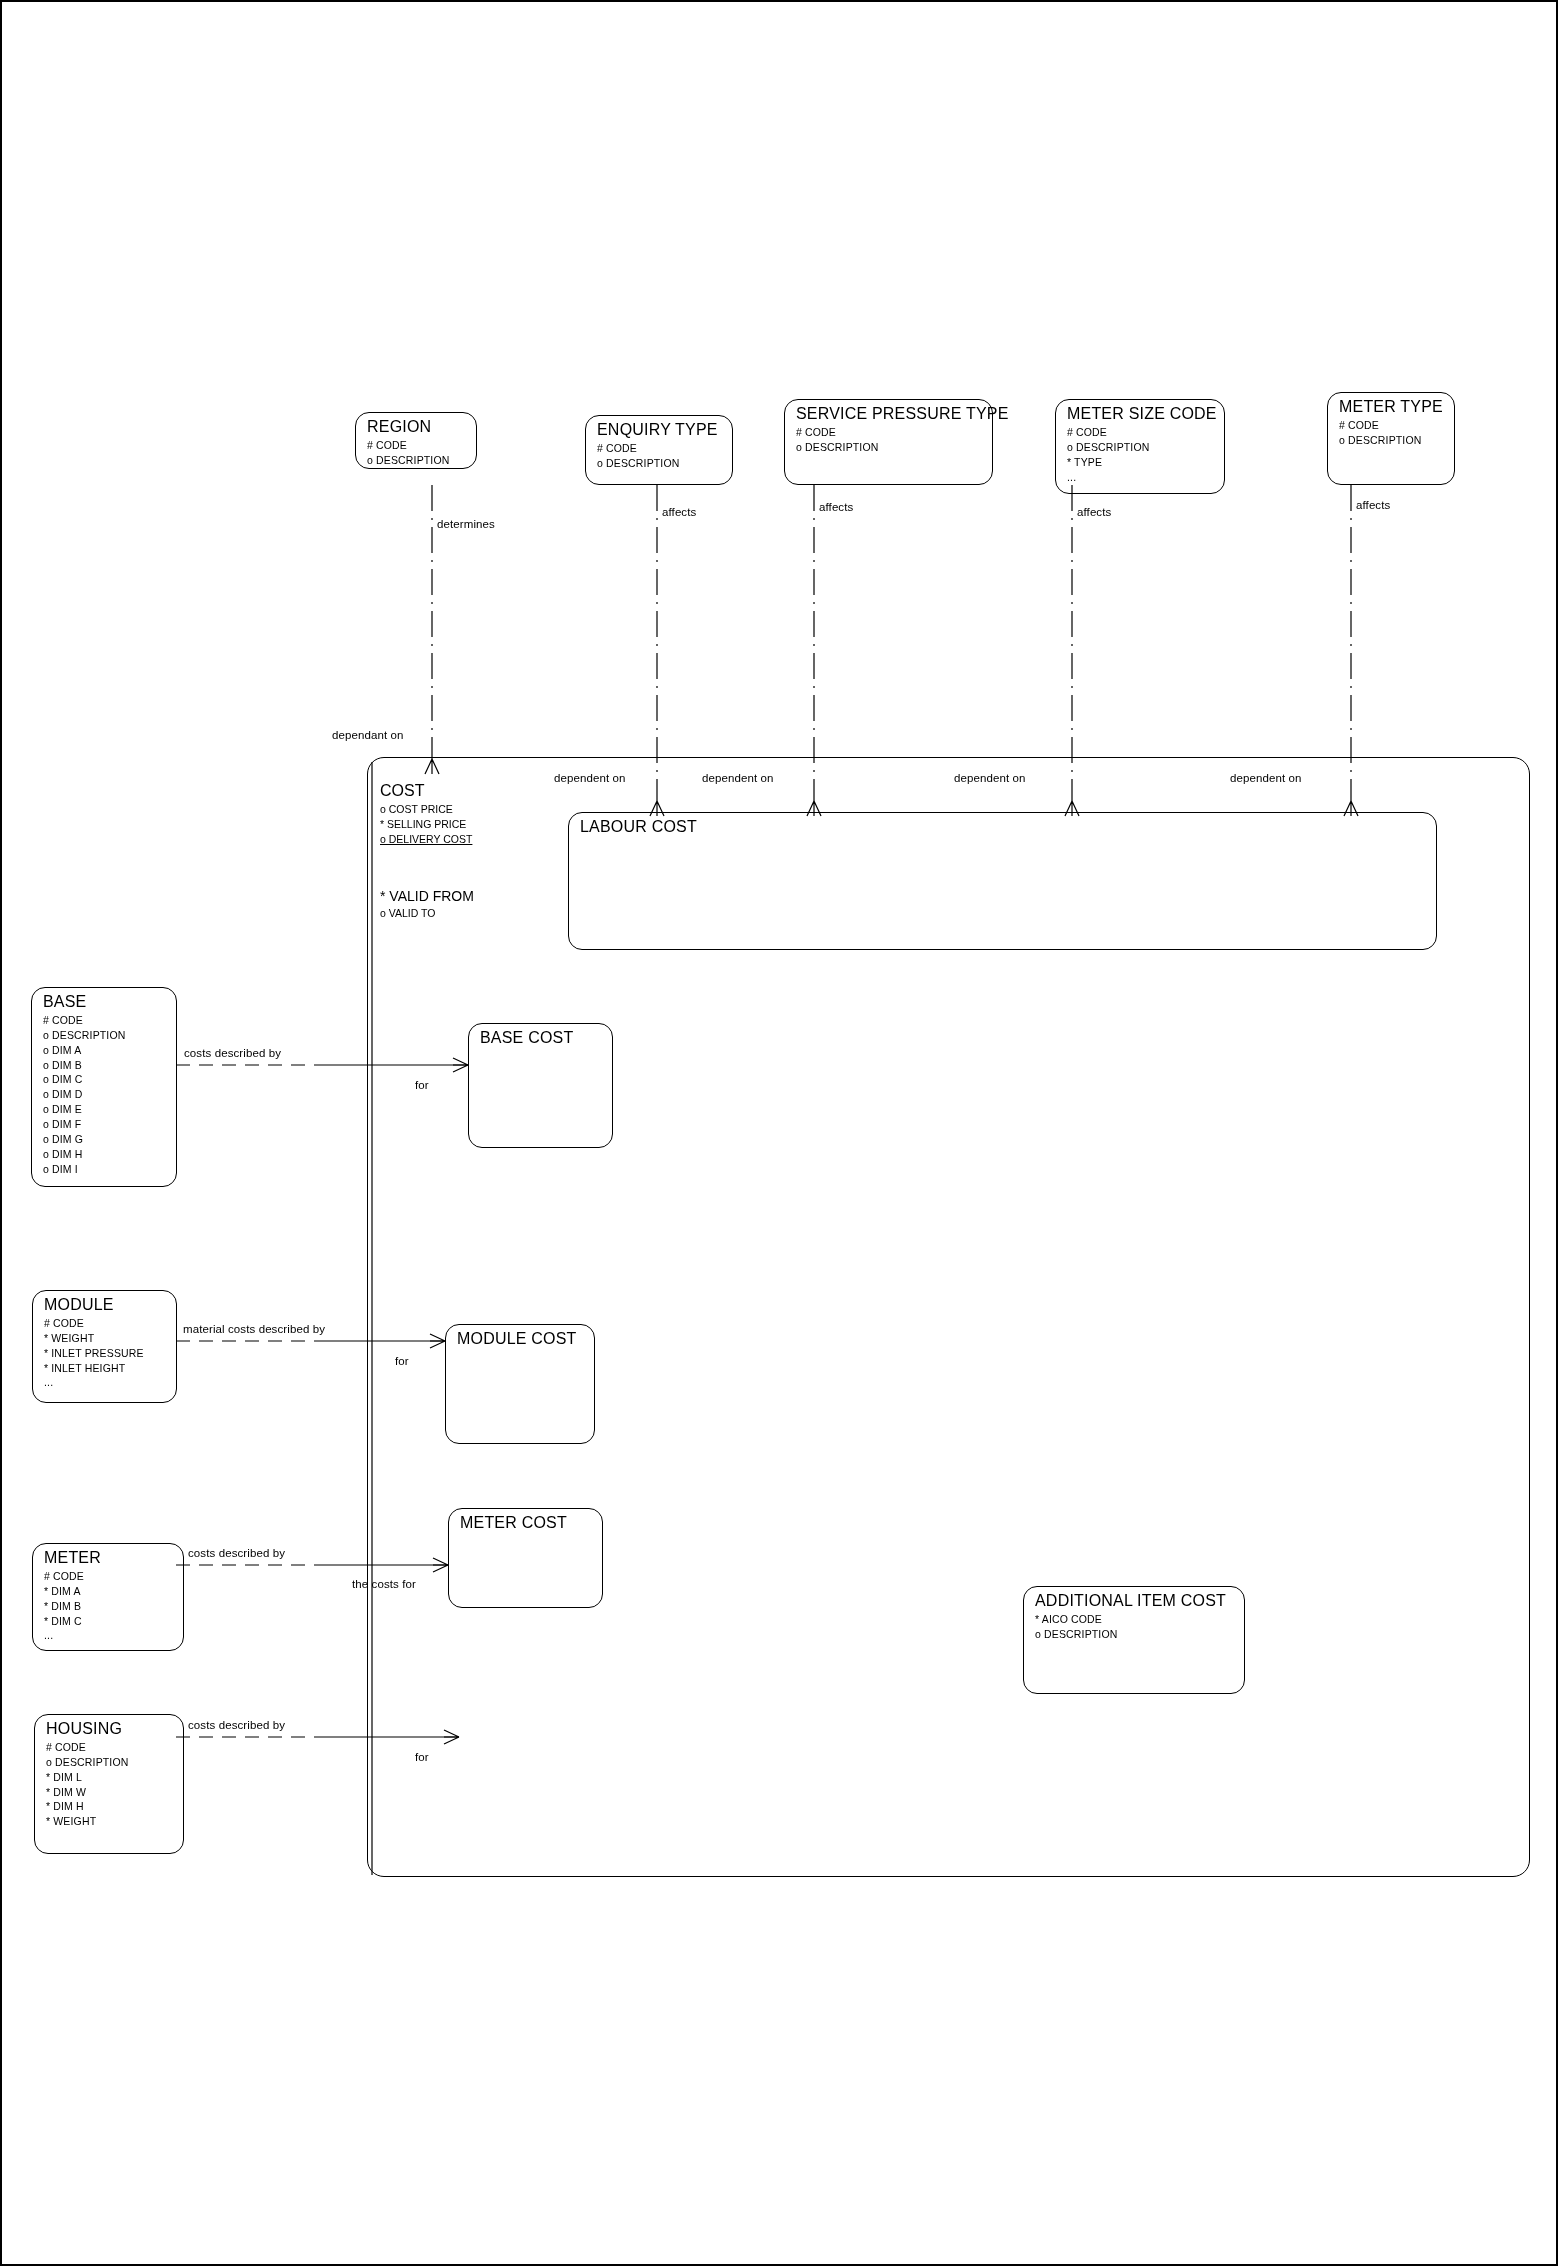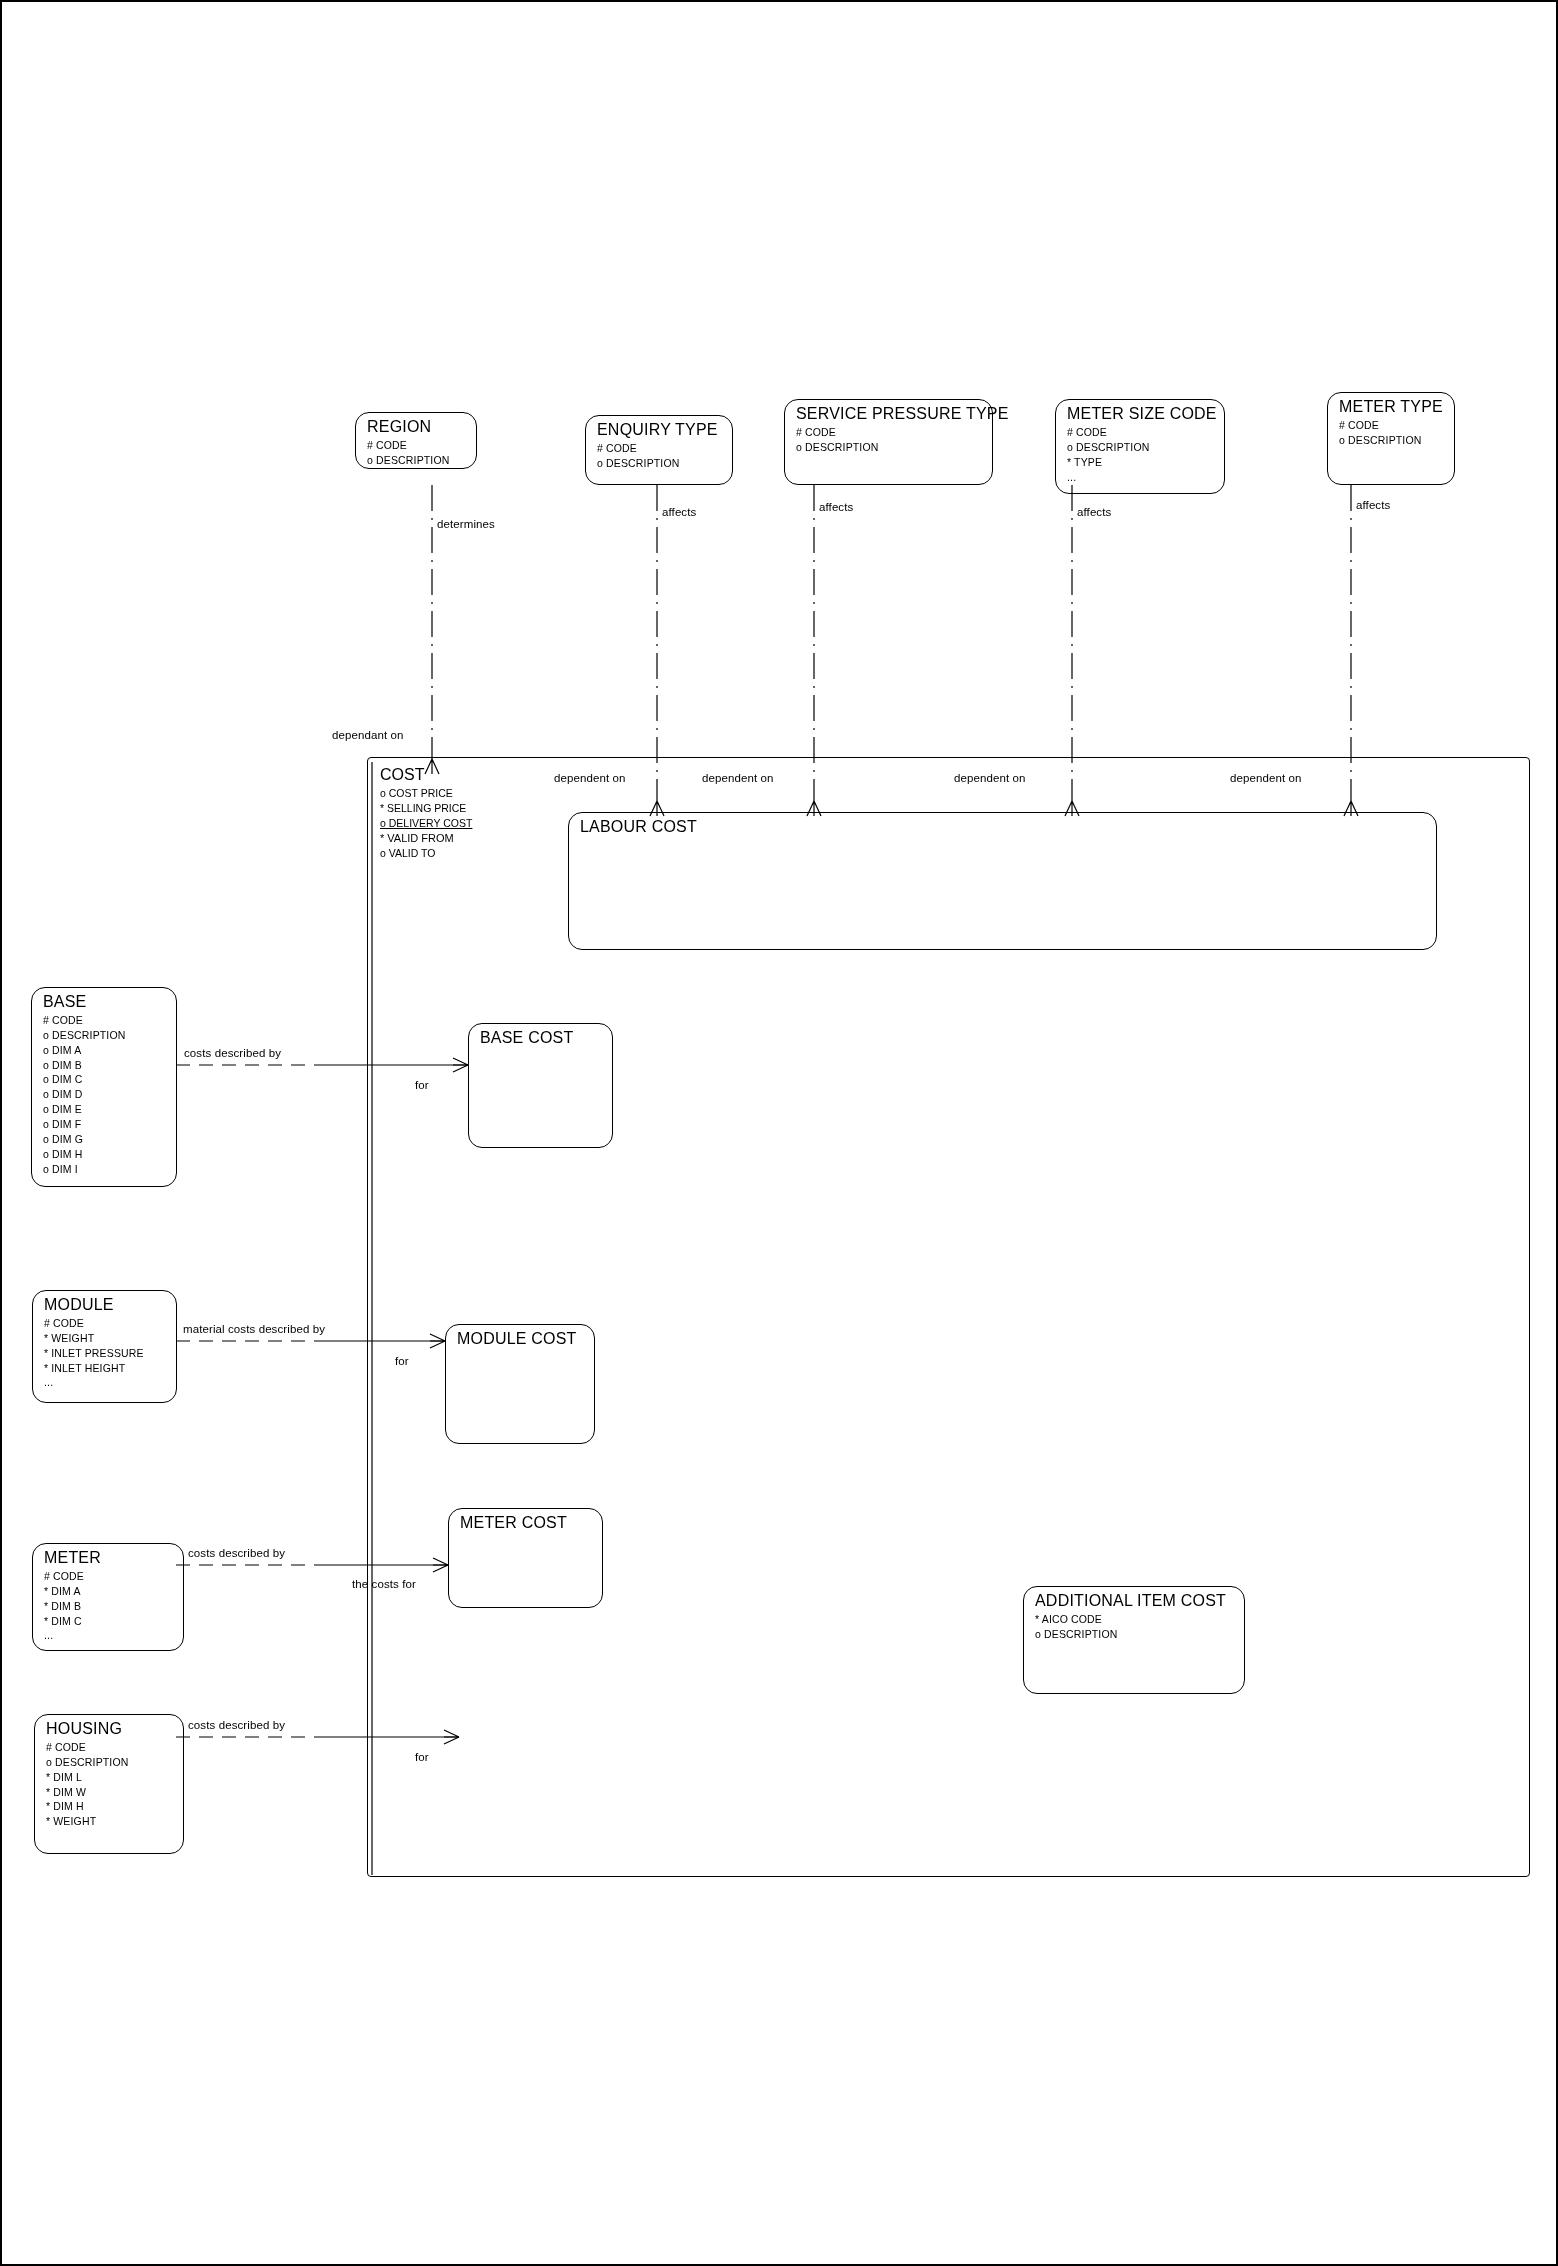--- a/index.html
+++ b/index.html
@@ -43,23 +43,23 @@
     font-size:10.5px;
     line-height:1.42;
     white-space:nowrap;
     letter-spacing:.15px;
   }
 
   
   .container-ent{
     position:absolute;
     border:1.2px solid #000;
-    border-radius:4px;
+    border-radius:17px;
     box-sizing:border-box;
-    padding:9px 0 0 12px;
+    padding:25px 0 0 12px;
   }
 
   
   .rel{
     position:absolute;
     font-size:11.5px;
     white-space:nowrap;
     letter-spacing:.1px;
     line-height:1;
   }
@@ -150,21 +150,21 @@
         <li>o DESCRIPTION</li>
       </ul>
     </div>
 
     <div class="container-ent" style="left:365px; top:755px; width:1163px; height:1120px;">
       <div class="ttl" style="font-size:16px;line-height:1.05;margin-bottom:2px;">COST</div>
       <ul style="list-style:none;margin:0;padding:0;">
         <li style="font-size:10.5px;line-height:1.42;white-space:nowrap;">o COST PRICE</li>
         <li style="font-size:10.5px;line-height:1.42;white-space:nowrap;">* SELLING PRICE</li>
         <li style="font-size:10.5px;line-height:1.42;white-space:nowrap;text-decoration:underline;">o DELIVERY COST</li>
-        <li style="font-size:11px;line-height:1.42;white-space:nowrap;">* VALID FROM</li>
+        <li style="font-size:14px;line-height:1.42;white-space:nowrap;margin-top:40px;">* VALID FROM</li>
         <li style="font-size:10.5px;line-height:1.42;white-space:nowrap;">o VALID TO</li>
       </ul>
     </div>
 
     <div class="ent" style="left:566px; top:810px; width:869px; height:138px;">
       <div class="ttl">LABOUR COST</div>
     </div>
 
     <div class="ent" style="left:466px; top:1021px; width:145px; height:125px;">
       <div class="ttl">BASE COST</div>

